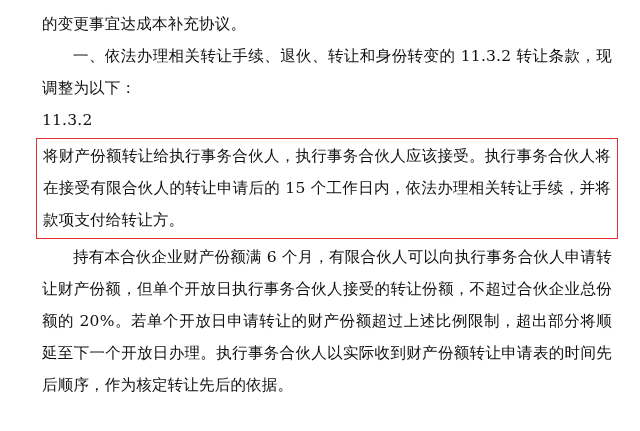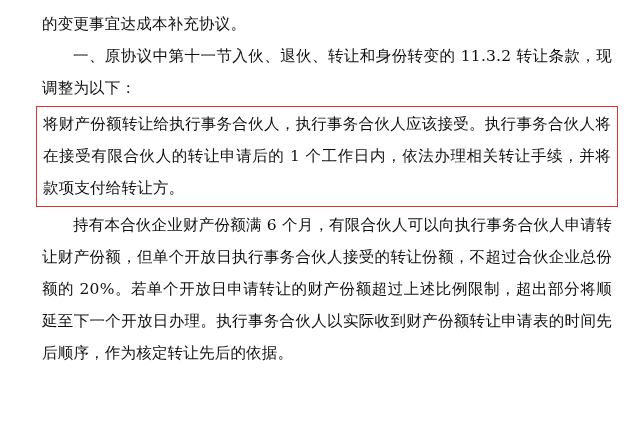--- a/index.html
+++ b/index.html
@@ -47,23 +47,24 @@
     text-indent: 0;
   }
 </style>
 </head>
 <body>
 
 <div id="doc">
 
   <p class="para indent0">的变更事宜达成本补充协议。</p>
 
-  <p class="para indent2">一、原协议中第十一节入伙、退伙、转让和身份转变的 11.3.2 转让条款，现调整为以下：</p>
+  <p class="para indent2">一、依法办理相关转让手续、退伙、转让和身份转变的 11.3.2 转让条款，现调整为以下：</p>
 
+  <p class="para indent0">11.3.2</p>
 
 
   <div class="highlight-block">
-    <p class="para">将财产份额转让给执行事务合伙人，执行事务合伙人应该接受。执行事务合伙人将在接受有限合伙人的转让申请后的 1 个工作日内，依法办理相关转让手续，并将款项支付给转让方。</p>
+    <p class="para">将财产份额转让给执行事务合伙人，执行事务合伙人应该接受。执行事务合伙人将在接受有限合伙人的转让申请后的 15 个工作日内，依法办理相关转让手续，并将款项支付给转让方。</p>
   </div>
 
   <p class="para indent2">持有本合伙企业财产份额满 6 个月，有限合伙人可以向执行事务合伙人申请转让财产份额，但单个开放日执行事务合伙人接受的转让份额，不超过合伙企业总份额的 20%。若单个开放日申请转让的财产份额超过上述比例限制，超出部分将顺延至下一个开放日办理。执行事务合伙人以实际收到财产份额转让申请表的时间先后顺序，作为核定转让先后的依据。</p>
 
 </div>
 
 </body></html>

